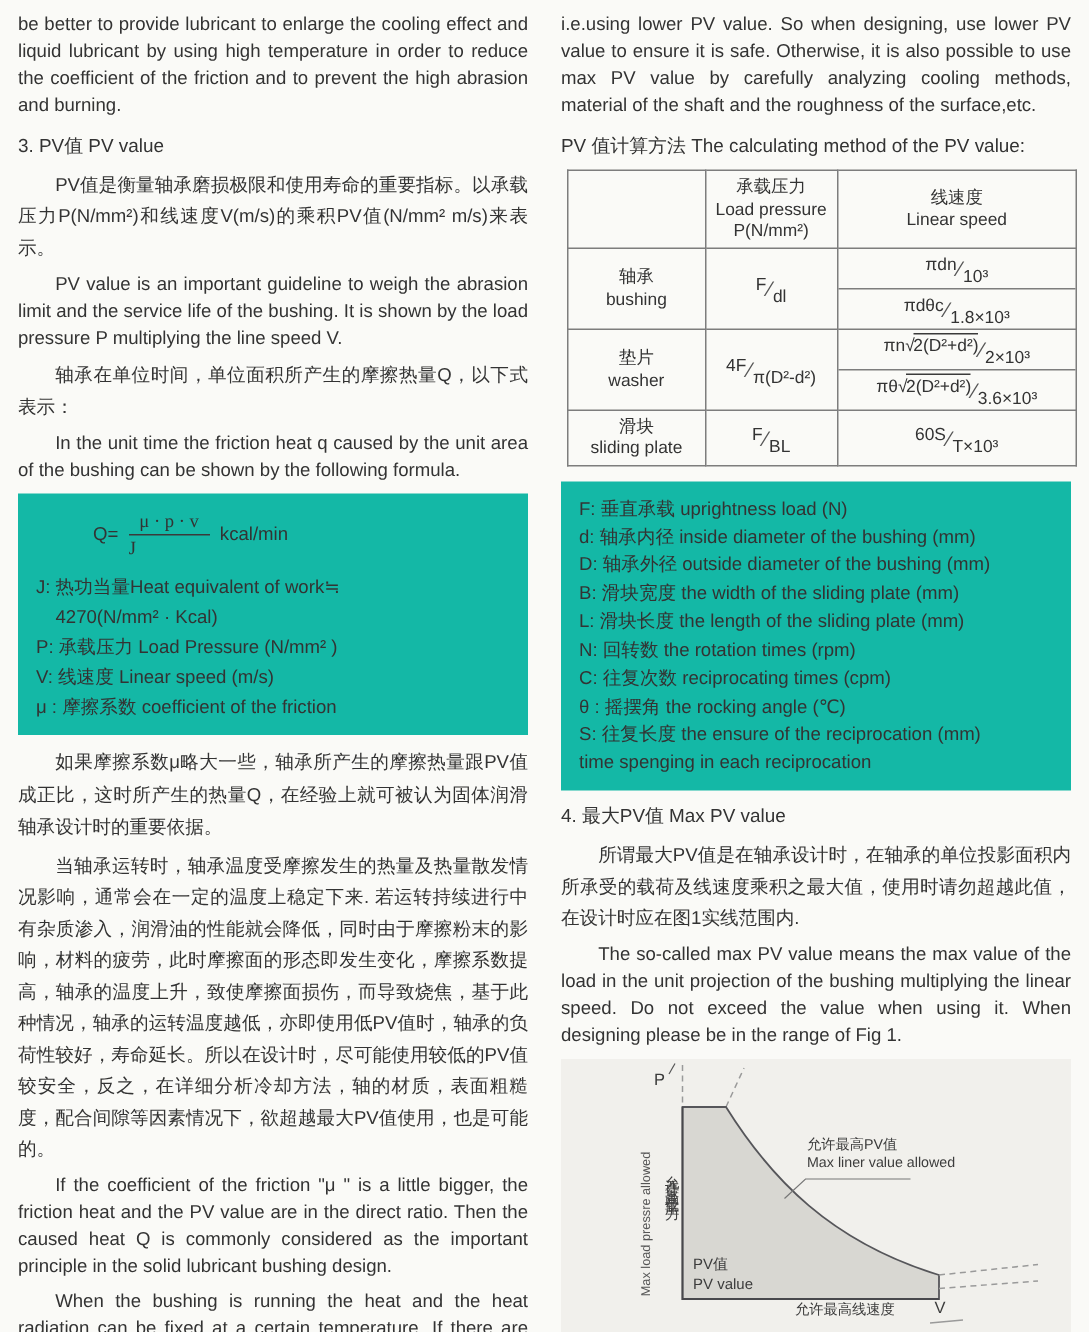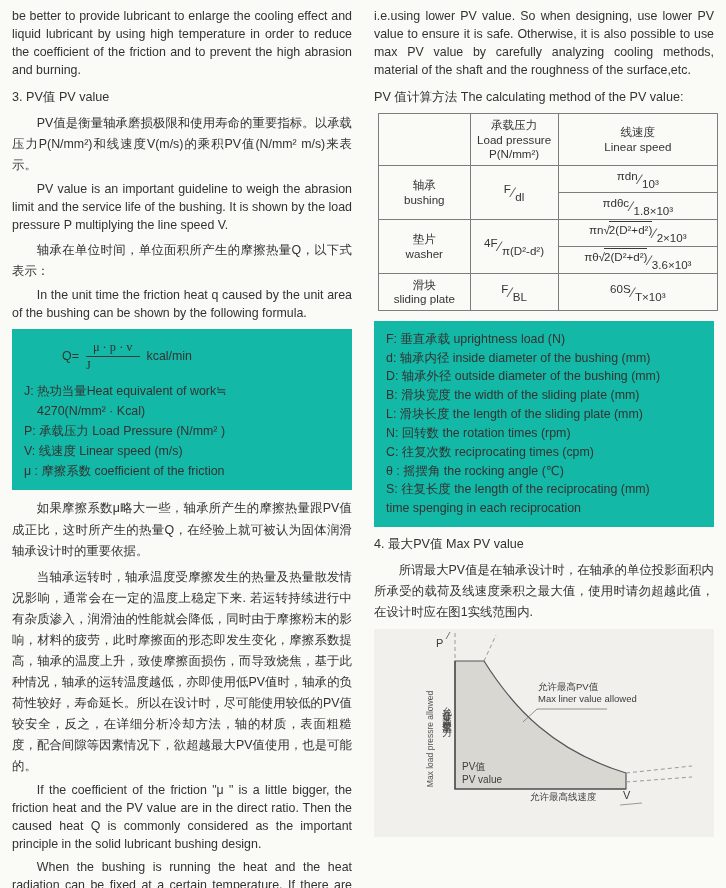--- a/index.html
+++ b/index.html
@@ -162,26 +162,27 @@
 
     <div class="graybox">
       <div class="legend-line">F: 垂直承载 uprightness load (N)</div>
       <div class="legend-line">d: 轴承内径 inside diameter of the bushing (mm)</div>
       <div class="legend-line">D: 轴承外径 outside diameter of the bushing (mm)</div>
       <div class="legend-line">B: 滑块宽度 the width of the sliding plate (mm)</div>
       <div class="legend-line">L: 滑块长度 the length of the sliding plate (mm)</div>
       <div class="legend-line">N: 回转数 the rotation times (rpm)</div>
       <div class="legend-line">C: 往复次数 reciprocating times (cpm)</div>
       <div class="legend-line">θ : 摇摆角 the rocking angle (℃)</div>
-      <div class="legend-line">S: 往复长度 the length of the reciprocating (mm)</div>
+      <div class="legend-line">S: 往复长度 the ensure of the reciprocation (mm)</div>
       <div class="legend-line cont">time spenging in each reciprocation</div>
     </div>
 
     <div class="hdg">4. 最大PV值 Max PV value</div>
     <p class="zh ind">所谓最大PV值是在轴承设计时，在轴承的单位投影面积内所承受的载荷及线速度乘积之最大值，使用时请勿超越此值，在设计时应在图1实线范围内.</p>
+    <p class="en ind">The so-called max PV value means the max value of the load in the unit projection of the bushing multiplying the linear speed. Do not exceed the value when using it. When designing please be in the range of Fig 1.</p>
 
     <div class="figpanel">
       <svg class="figchart" viewBox="0 0 340 182">
 
         <line x1="81" y1="4" x2="81" y2="30" stroke="#9a9a9a" stroke-width="1" stroke-dasharray="4 3"></line>
 
         <line x1="110" y1="32" x2="122" y2="6" stroke="#9a9a9a" stroke-width="1" stroke-dasharray="4 3"></line>
 
         <path d="M81,32 L110,32 C140,80 180,122 252,144 L252,160 L81,160 Z" fill="#d8d7d2" stroke="#56565a" stroke-width="1.2"></path>
 

